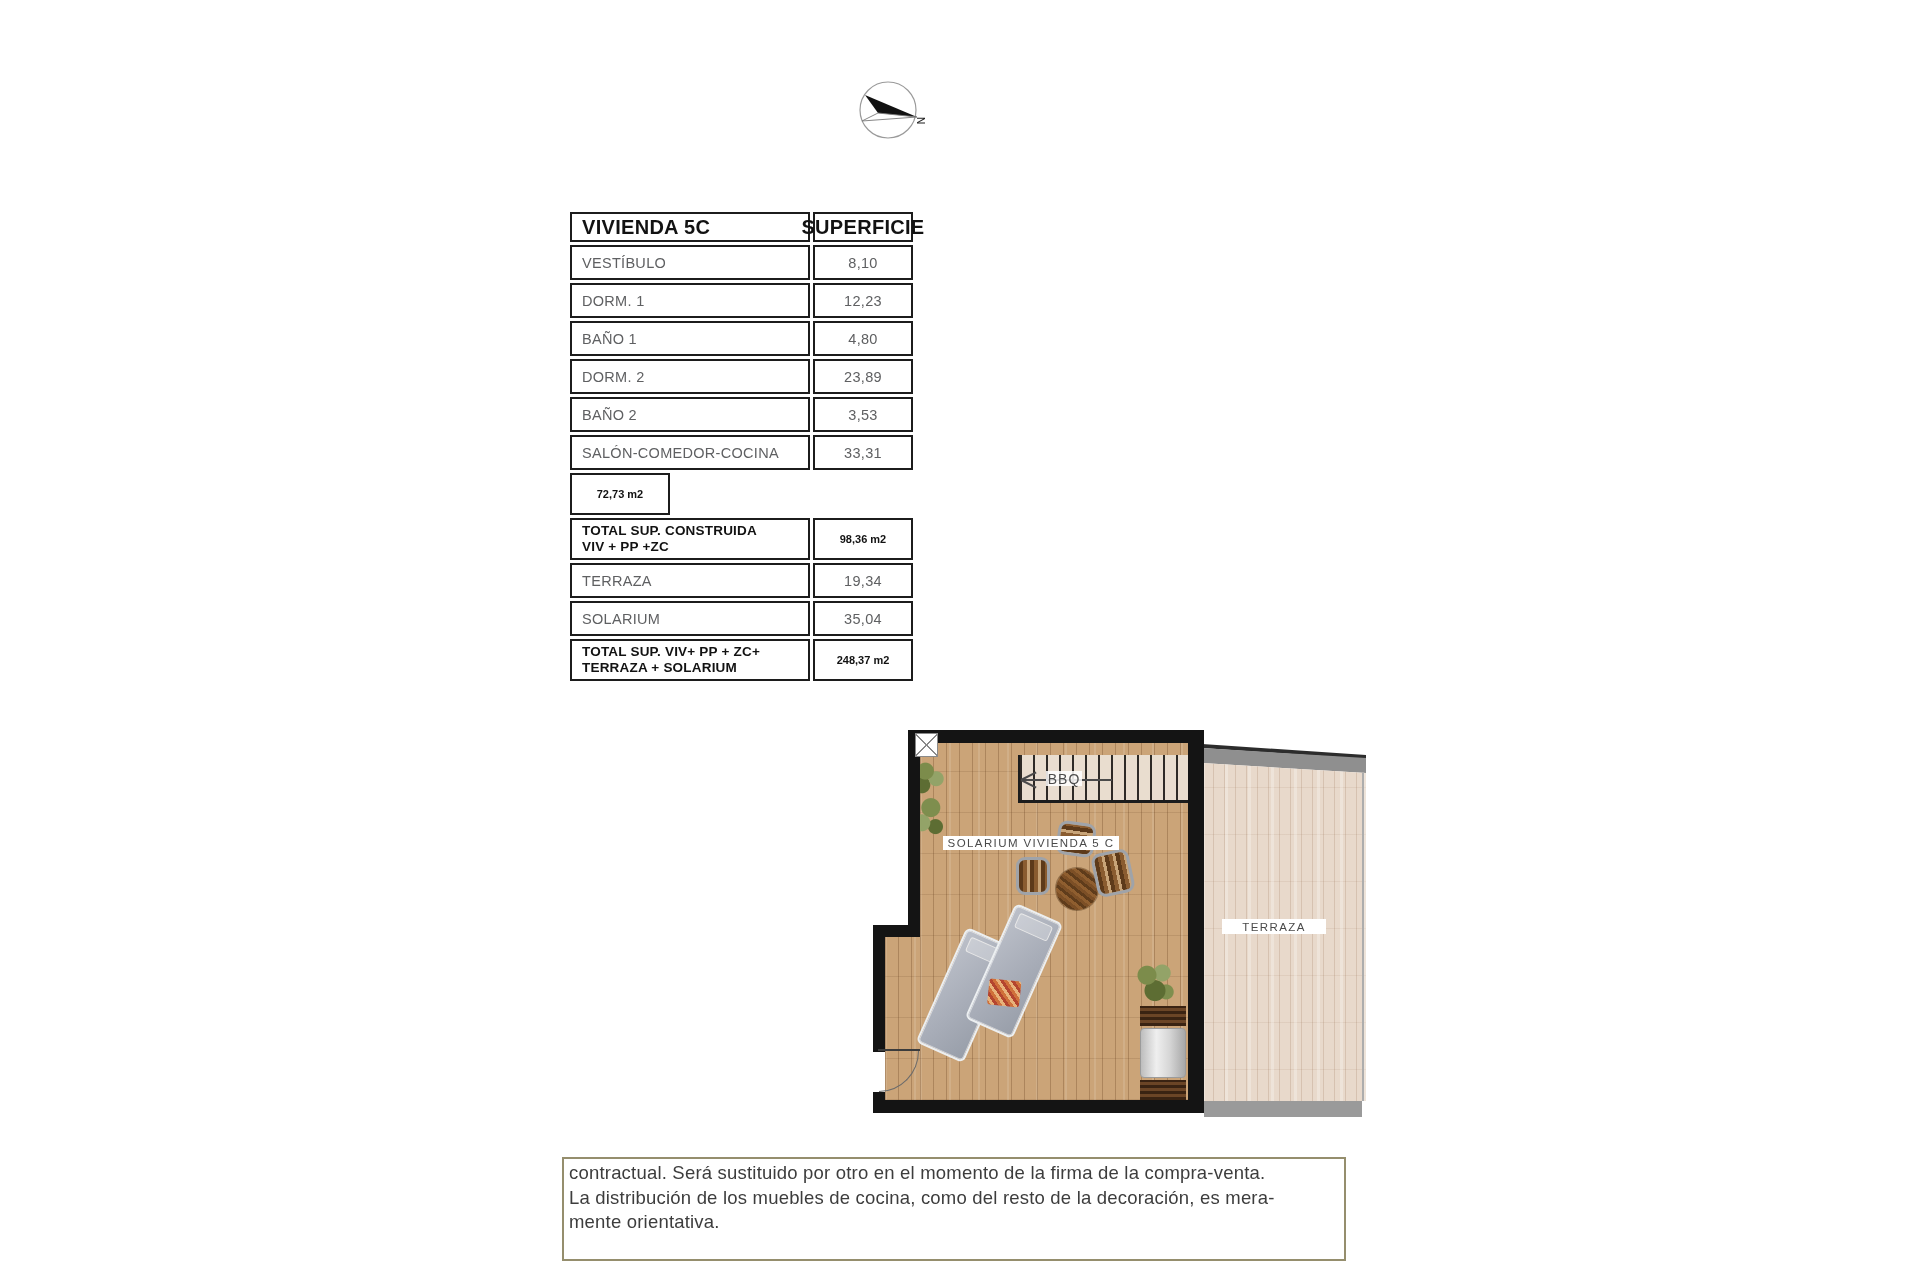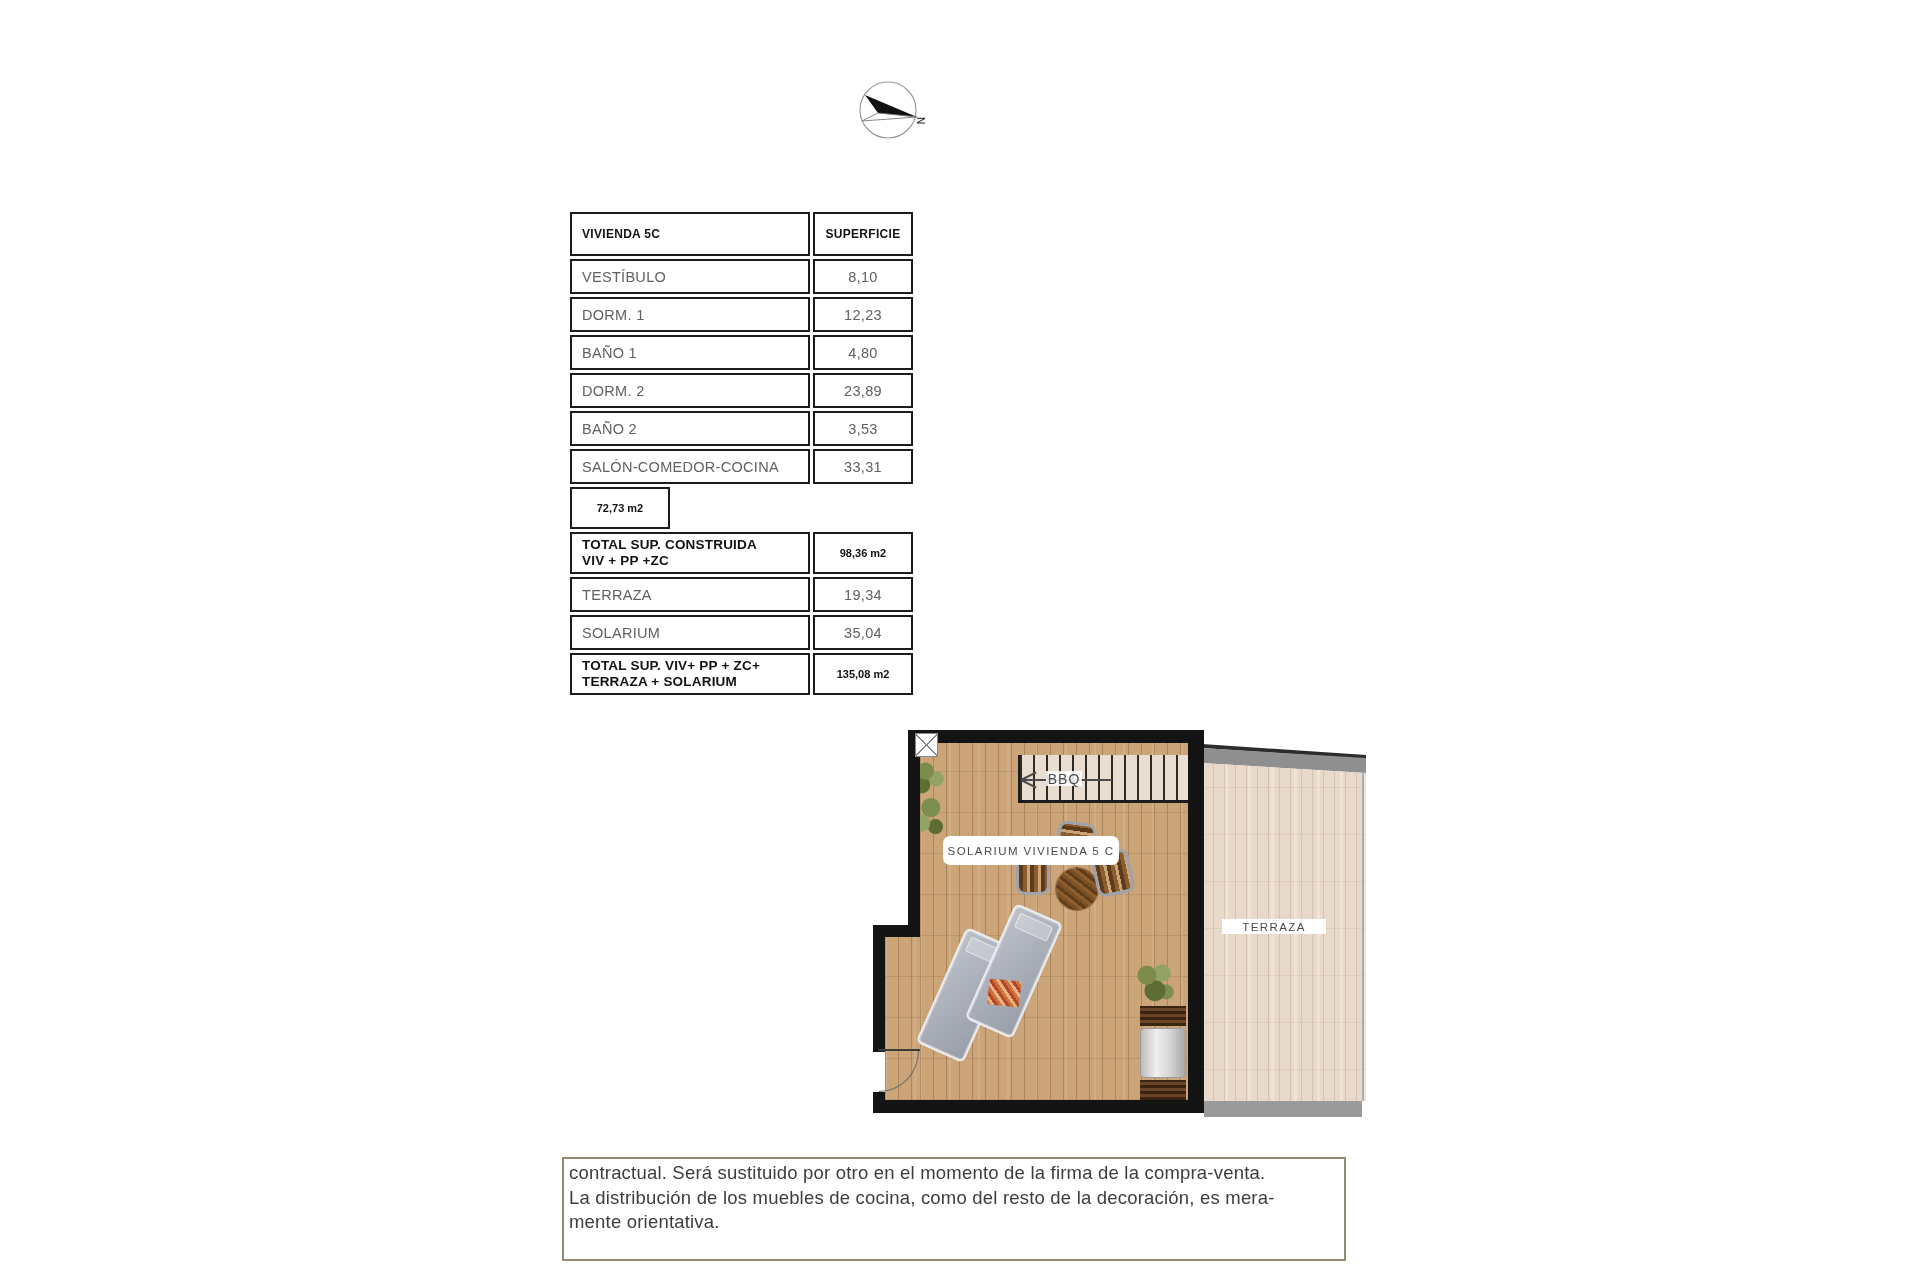--- a/index.html
+++ b/index.html
@@ -5,21 +5,21 @@
   html,body{margin:0;padding:0;background:#ffffff;}
   #page{position:relative;width:1920px;height:1280px;background:#ffffff;overflow:hidden;
         font-family:"Liberation Sans",sans-serif;}
 
   
   #area-table{position:absolute;left:570px;top:212px;width:343px;}
   .t-row{display:flex;margin-bottom:3px;}
   .t-cell{border:2px solid #1c1c1c;background:#fff;box-sizing:border-box;display:flex;align-items:center;}
   .t-c1{width:240px;margin-right:3px;padding-left:10px;}
   .t-c2{width:100px;justify-content:center;}
-  .t-head .t-cell{height:44px;font-weight:bold;font-size:12px;color:#121212;letter-spacing:.3px;}
+  .t-head .t-cell{height:30px;font-weight:bold;font-size:20px;color:#121212;letter-spacing:.3px;}
   .t-single .t-cell{height:35px;font-size:14.5px;color:#5f6062;letter-spacing:.3px;}
   .t-tall .t-cell{height:42px;font-weight:bold;color:#121212;}
   .t-tall .t-c1{font-size:13.5px;line-height:1.18;white-space:pre-line;letter-spacing:.2px;}
   .t-tall .t-c2{font-size:11px;}
 
   
   #compass{position:absolute;left:848px;top:70px;width:80px;height:80px;}
 
   
   .wall{position:absolute;background:#141414;z-index:6;}
@@ -36,21 +36,21 @@
   .chev{position:absolute;left:1021px;top:779px;width:17px;height:2px;background:#4a4a4a;z-index:4;transform-origin:left center;}
   #bbq-label{position:absolute;left:1046px;top:771px;width:36px;height:15px;background:rgba(255,255,255,.85);
     z-index:5;font-size:14px;color:#4c4c4c;letter-spacing:1px;display:flex;align-items:center;justify-content:center;}
   #xbox{position:absolute;left:915px;top:733px;width:23px;height:24px;background:#fff;border:1px solid #8a8a8a;
     box-sizing:border-box;z-index:7;
     background-image:
       linear-gradient(to top right, rgba(0,0,0,0) calc(50% - .7px), #8a8a8a calc(50% - .7px) calc(50% + .7px), rgba(0,0,0,0) calc(50% + .7px)),
       linear-gradient(to bottom right, rgba(0,0,0,0) calc(50% - .7px), #8a8a8a calc(50% - .7px) calc(50% + .7px), rgba(0,0,0,0) calc(50% + .7px));}
   .room-label{position:absolute;background:#ffffff;z-index:8;display:flex;align-items:center;justify-content:center;
     font-size:11.5px;color:#4a4a4a;letter-spacing:1.4px;}
-  #solarium-label{left:943px;top:836px;width:176px;height:29px;border-radius:7px;}
+  #solarium-label{left:943px;top:836px;width:176px;height:14px;}
   #terraza-label{left:1222px;top:919px;width:104px;height:15px;}
 
   
   #terraza{position:absolute;left:1202px;top:744px;width:164px;height:373px;z-index:2;}
   #terr-topline{position:absolute;left:0;top:0;width:164px;height:373px;background:#2c2c2c;
     clip-path:polygon(0 0px,164px 11px,164px 15px,0 4px);}
   #terr-topband{position:absolute;left:0;top:0;width:164px;height:373px;background:#8f8f8f;
     clip-path:polygon(0 4px,164px 14px,164px 29px,0 19px);}
   #terr-floor{position:absolute;left:0;top:0;width:164px;height:373px;
     background-color:#e8d9cb;
@@ -166,21 +166,21 @@
       <div class="t-cell t-c1">TERRAZA</div>
       <div class="t-cell t-c2">19,34</div>
     </div>
     <div class="t-row t-single">
       <div class="t-cell t-c1">SOLARIUM</div>
       <div class="t-cell t-c2">35,04</div>
     </div>
     <div class="t-row t-tall">
       <div class="t-cell t-c1">TOTAL SUP. VIV+ PP + ZC+
 TERRAZA + SOLARIUM</div>
-      <div class="t-cell t-c2">135,08 m2</div>
+      <div class="t-cell t-c2">248,37 m2</div>
     </div>
   </div>
 
   <div class="solar-floor" style="left:920px;top:743px;width:268px;height:357px;"></div>
   <div class="solar-floor" style="left:885px;top:937px;width:35px;height:163px;"></div>
 
   <div id="terraza">
     <div id="terr-topline"></div>
     <div id="terr-topband"></div>
     <div id="terr-floor"></div>

